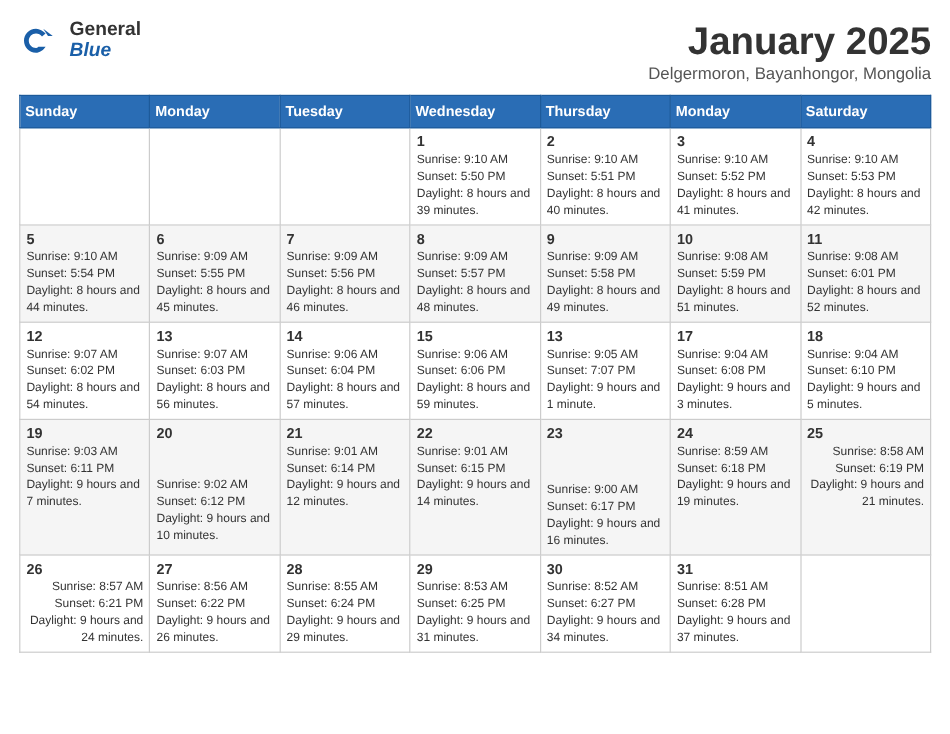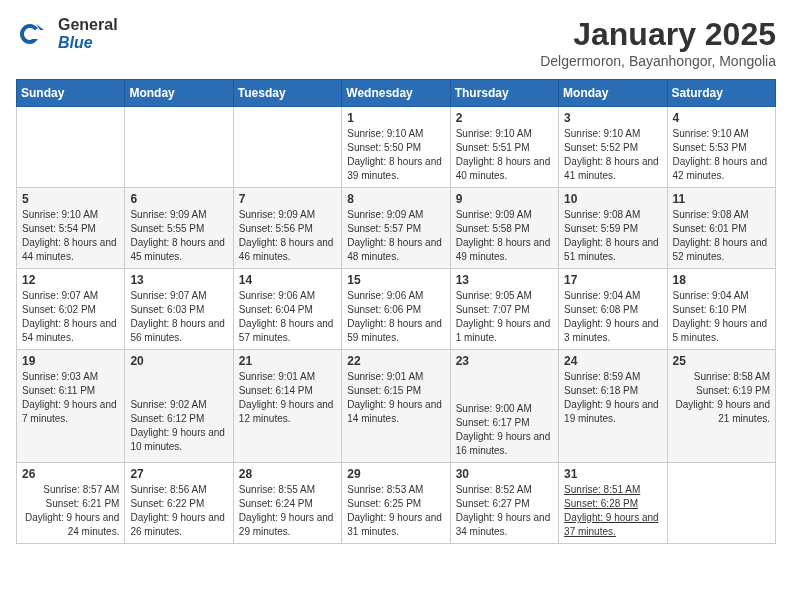--- a/index.html
+++ b/index.html
@@ -315,20 +315,20 @@
 Daylight: 9 hours and 31 minutes.</div>
         </td>
         <td>
           <span class="day-number">30</span>
           <div class="day-info" style="white-space: pre-line;">Sunrise: 8:52 AM
 Sunset: 6:27 PM
 Daylight: 9 hours and 34 minutes.</div>
         </td>
         <td>
           <span class="day-number">31</span>
-          <div class="day-info" style="white-space: pre-line; text-decoration: underline;">Sunrise: 8:51 AM
+          <div class="day-info" style="white-space: pre-line;">Sunrise: 8:51 AM
 Sunset: 6:28 PM
 Daylight: 9 hours and 37 minutes.</div>
         </td>
         <td class="empty-cell"></td>
       </tr>
     </tbody>
 </table>
 
 </body></html>

